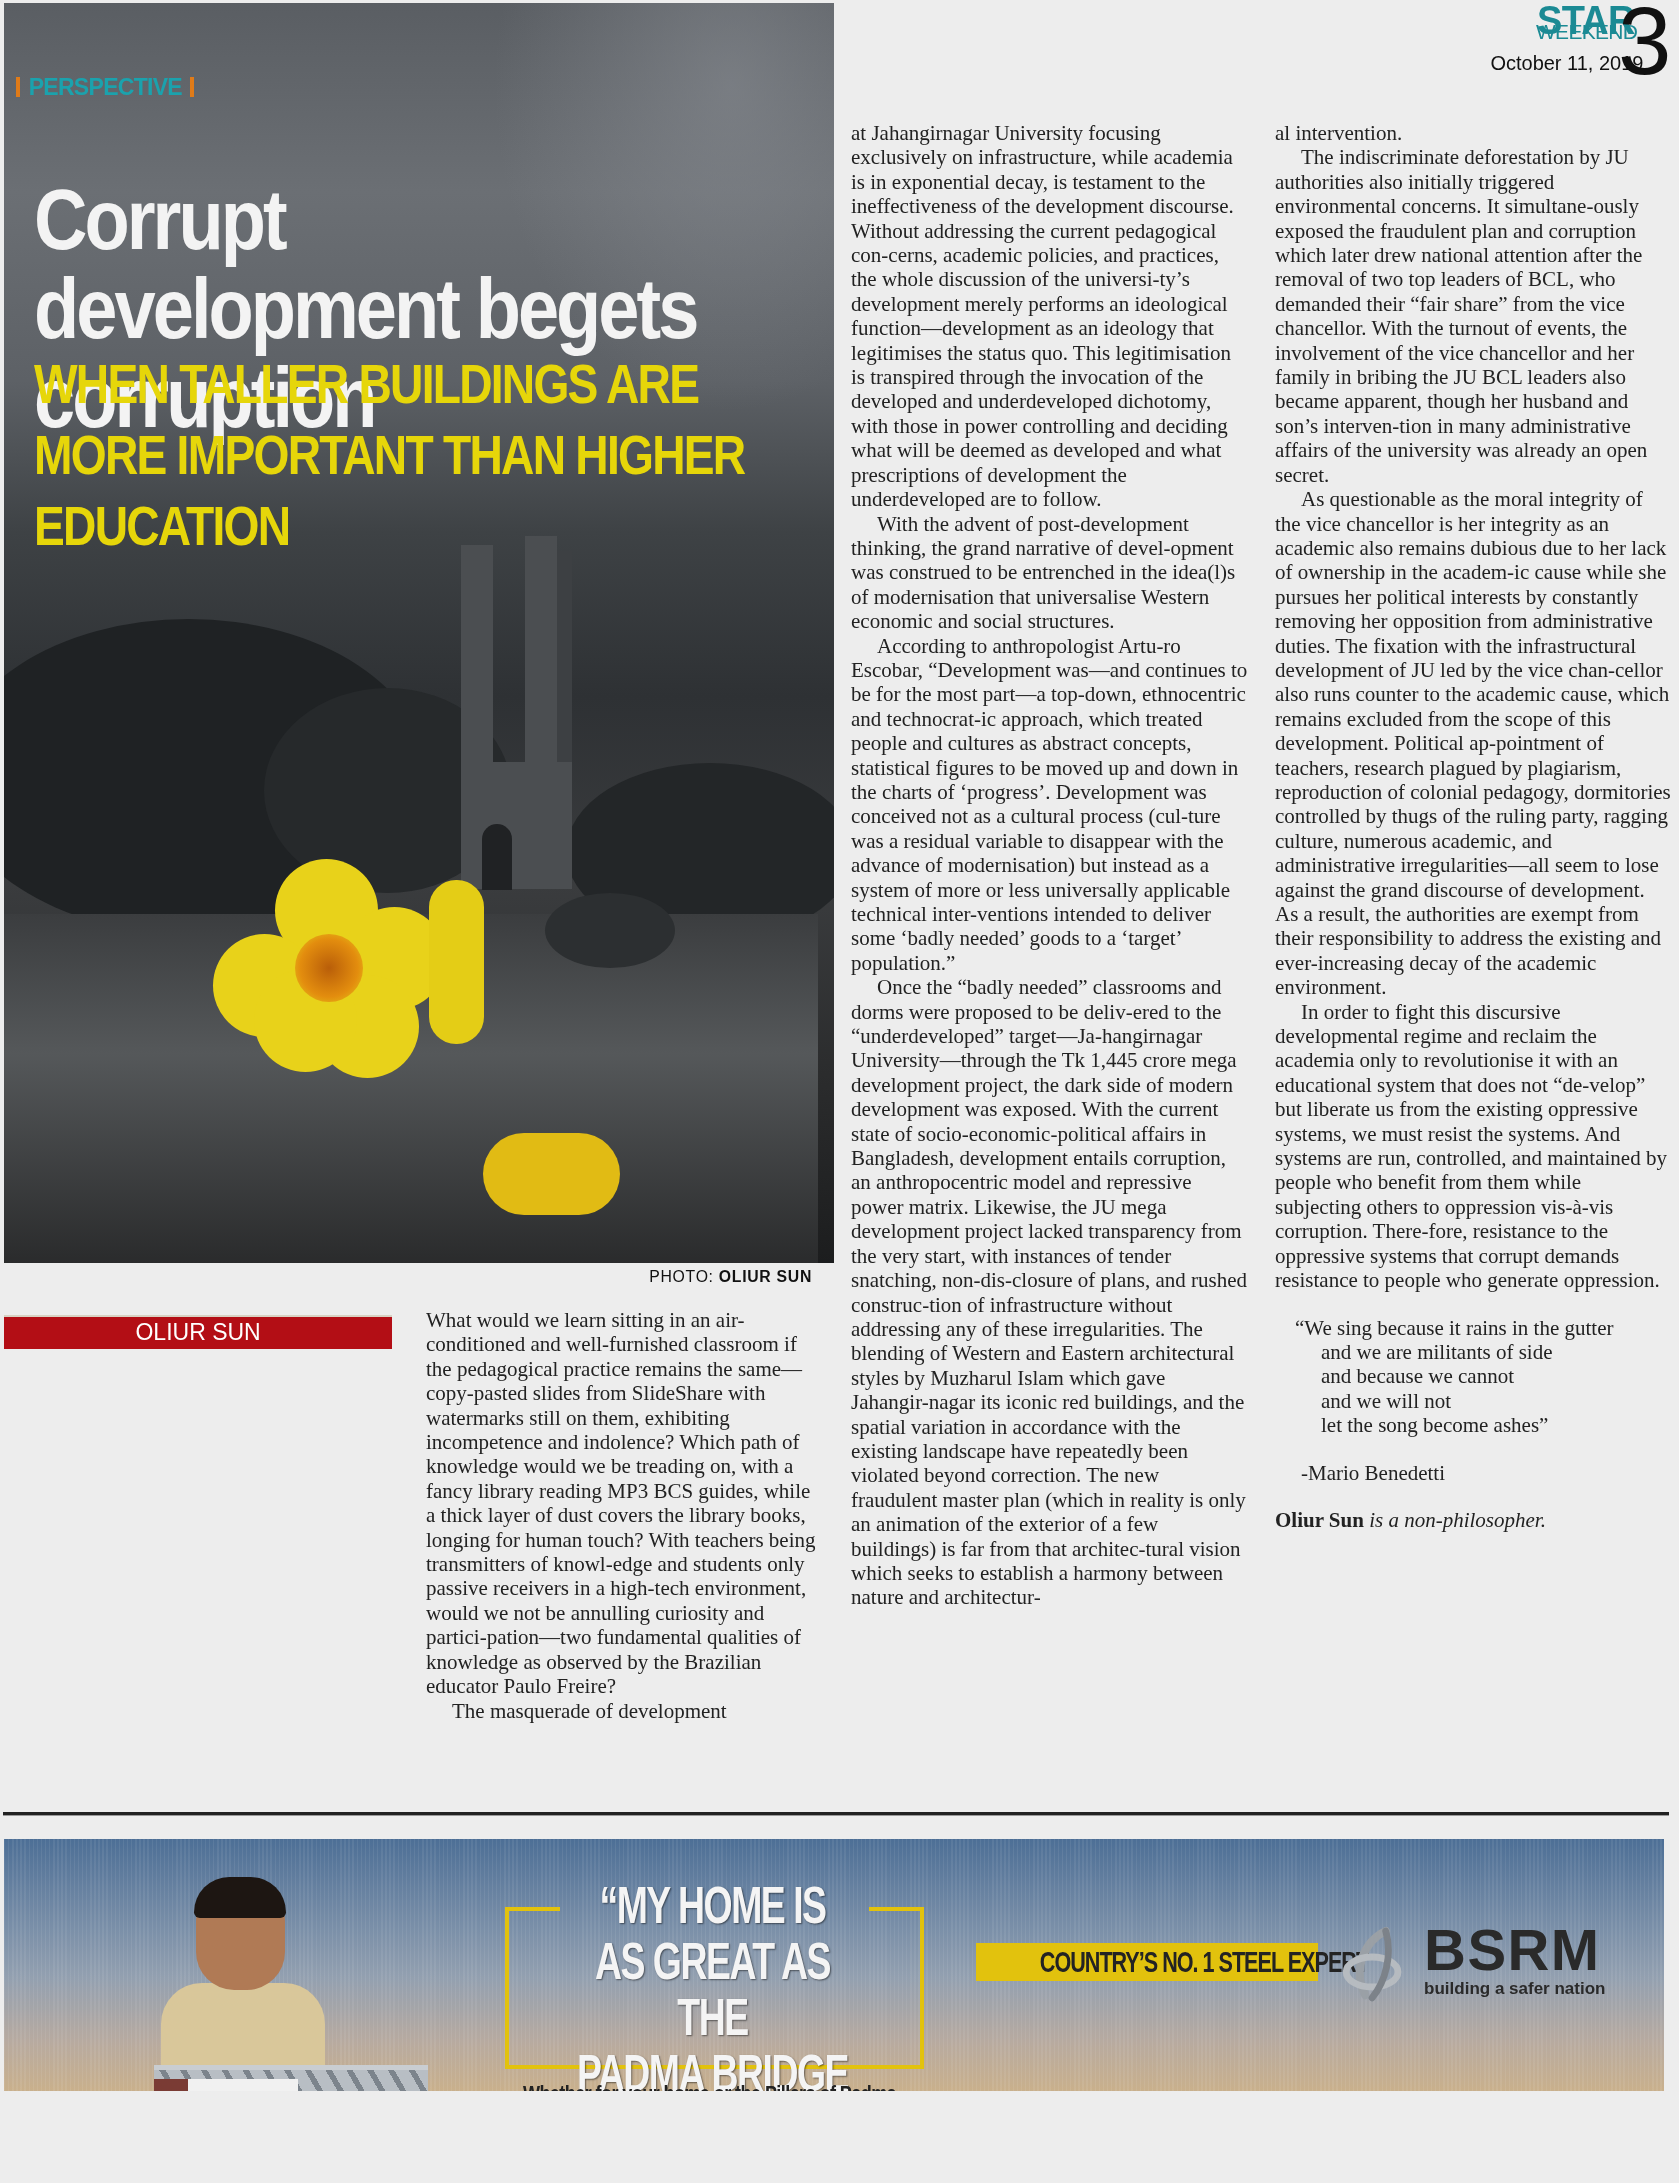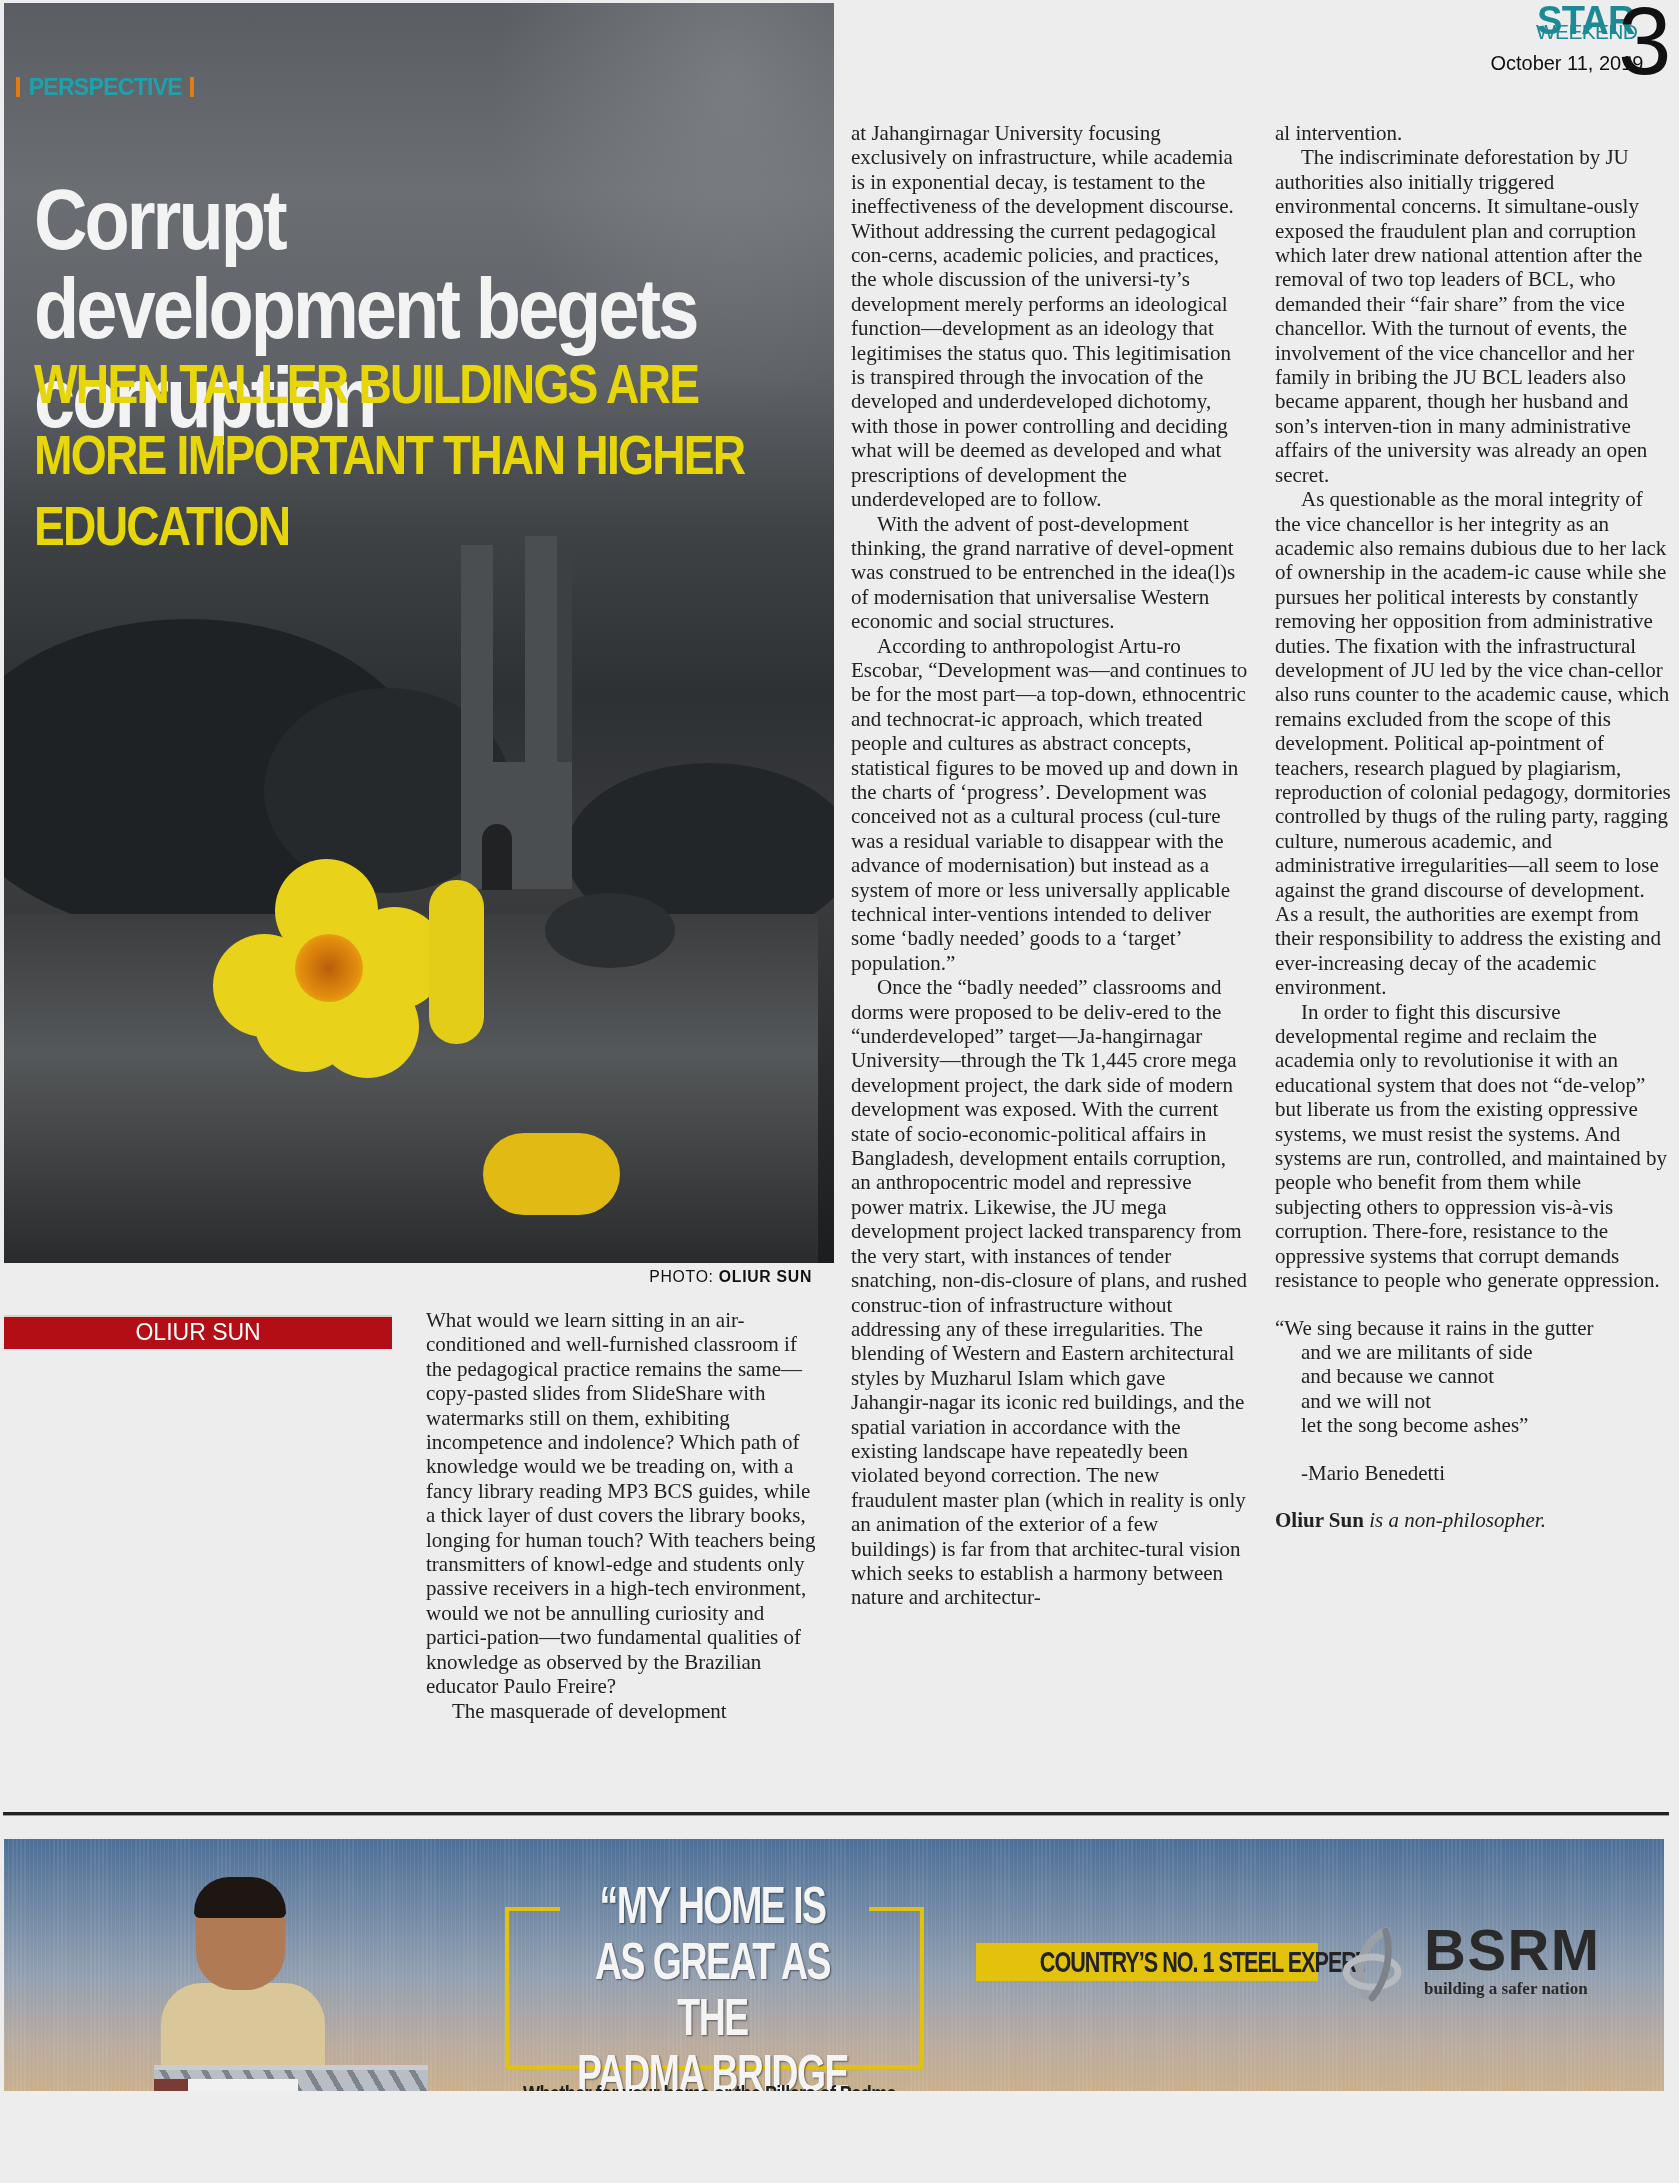--- a/index.html
+++ b/index.html
@@ -33,21 +33,21 @@
   #photo-credit b{font-weight:bold;}
   #byline{left:4.1px;top:1315px;width:388px;height:31.5px;background:#b30e15;border-top:2.7px solid #d8d2c3;color:#fff;font-family:"Liberation Sans",sans-serif;font-size:23px;line-height:31.5px;text-align:center;}
   
   .col-text{position:absolute;font-size:21px;line-height:24.4px;color:#222;text-align:left;}
   .col-text p{margin:0;}
   .col-text p.ind{text-indent:26px;}
   #col1{left:426px;top:1308px;width:390px;}
   #col2{left:851px;top:121px;width:397px;}
   #col3{left:1275px;top:121px;width:397px;}
   #poem{margin-top:23px !important;}
-  #poem .l{display:block;padding-left:26px;}
+  #poem .l{display:block;padding-left:26px;margin-left:20px;}
   #poem .l.first{padding-left:0;}
   #poem-attr{margin-top:23px !important;padding-left:26px;}
   #author-note{margin-top:23px !important;}
   #author-note b{font-weight:bold;}
   #author-note i{font-style:italic;}
   
   #rule{left:2.7px;top:1812px;width:1666px;height:2.7px;background:#222;border-bottom:1.4px solid #999;}
   
   #ad{left:4.1px;top:1839px;width:1660px;height:252px;overflow:hidden;
       background:linear-gradient(180deg,#4d6f96 0%,#7a8fa8 35%,#93a0b0 55%,#b7aaa0 80%,#c9b08c 100%);}
@@ -62,21 +62,21 @@
   #ad-grass{position:absolute;left:0;top:82px;width:329px;height:34px;border-radius:20.5px;background:#5f9a2f;}
   #ad-quote-box{position:absolute;left:501px;top:68px;width:411px;height:158px;border:4.1px solid #e2c20d;border-top:none;}
   #ad-quote-box .tl{position:absolute;left:-4.1px;top:0;width:55px;height:4.1px;background:#e2c20d;}
   #ad-quote-box .tr{position:absolute;right:-4.1px;top:0;width:55px;height:4.1px;background:#e2c20d;}
   #ad-quote{position:absolute;left:510px;top:38px;width:397px;text-align:center;font-family:"Liberation Sans",sans-serif;font-weight:bold;font-size:52px;line-height:56px;color:#f4f4f4;letter-spacing:-2.1px;transform:scaleX(.72);transform-origin:center top;text-shadow:1.4px 1.4px 2.1px rgba(0,0,0,.5);}
   #ad-sub{position:absolute;left:452px;top:241px;width:507px;text-align:center;font-family:"Liberation Sans",sans-serif;font-weight:bold;font-size:22px;line-height:27px;color:#222;letter-spacing:-0.7px;transform:scaleX(.82);transform-origin:center top;}
   #ad-badge{position:absolute;left:972px;top:104px;width:342px;height:38px;background:#e2c20d;color:#232323;font-family:"Liberation Sans",sans-serif;font-weight:bold;font-size:30px;line-height:38px;text-align:center;letter-spacing:-1.4px;}
   #ad-badge span{display:inline-block;transform:scaleX(.72);white-space:nowrap;}
   #ad-logo-icon{position:absolute;left:1334px;top:88px;width:75px;height:75px;}
   #ad-brand{position:absolute;left:1420px;top:82px;font-family:"Liberation Sans",sans-serif;font-weight:bold;font-size:58px;line-height:58px;color:#2a2a2a;letter-spacing:1.4px;}
-  #ad-tagline{position:absolute;left:1420px;top:140px;font-family:Liberation Serif, serif;font-weight:bold;font-size:17px;color:#2a2a2a;}
+  #ad-tagline{position:absolute;left:1420px;top:140px;font-family:Liberation Sans, sans-serif;font-weight:bold;font-size:17px;color:#2a2a2a;}
 </style>
 </head>
 <body>
 
 <div id="masthead" class="abs">
   <div id="star">STAR</div>
   <div id="weekend">WEEKEND</div>
   <div id="date">October 11, 2019</div>
   <div id="pagenum">3</div>
 </div>

